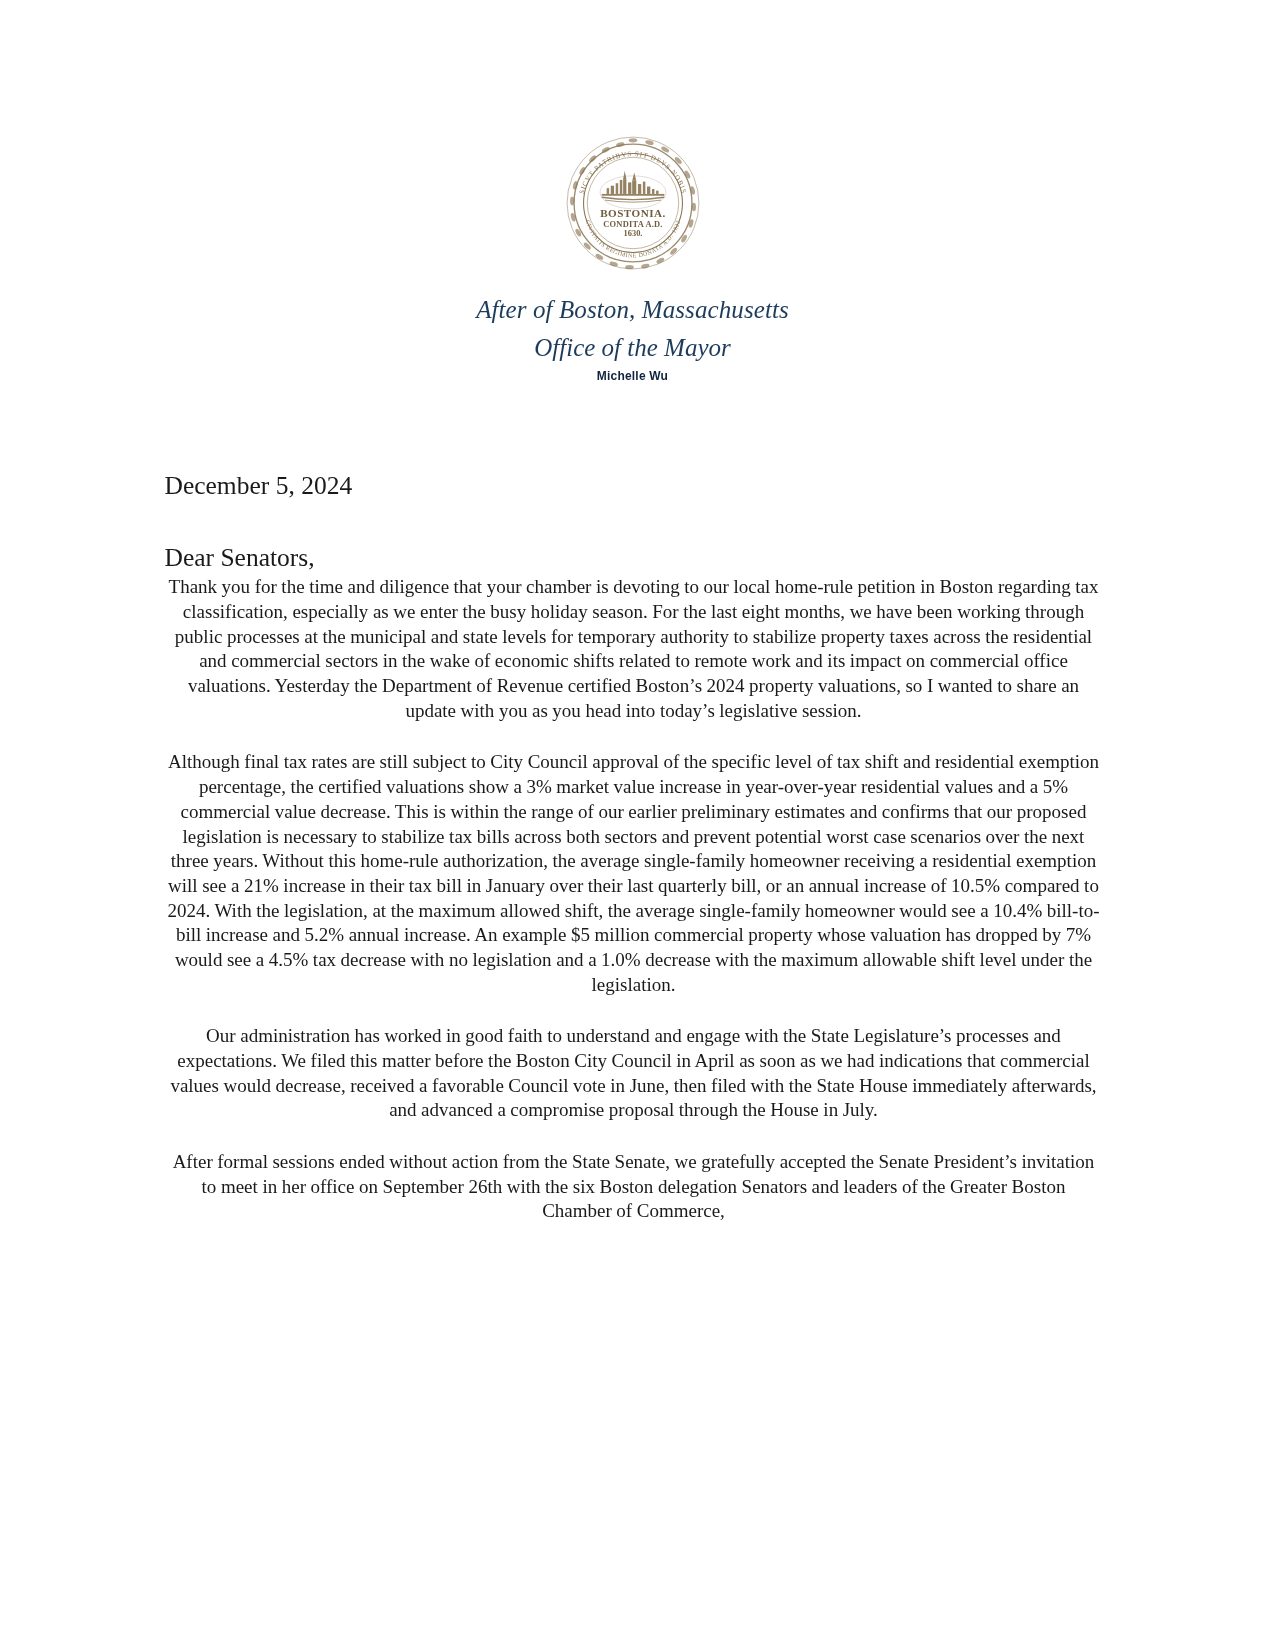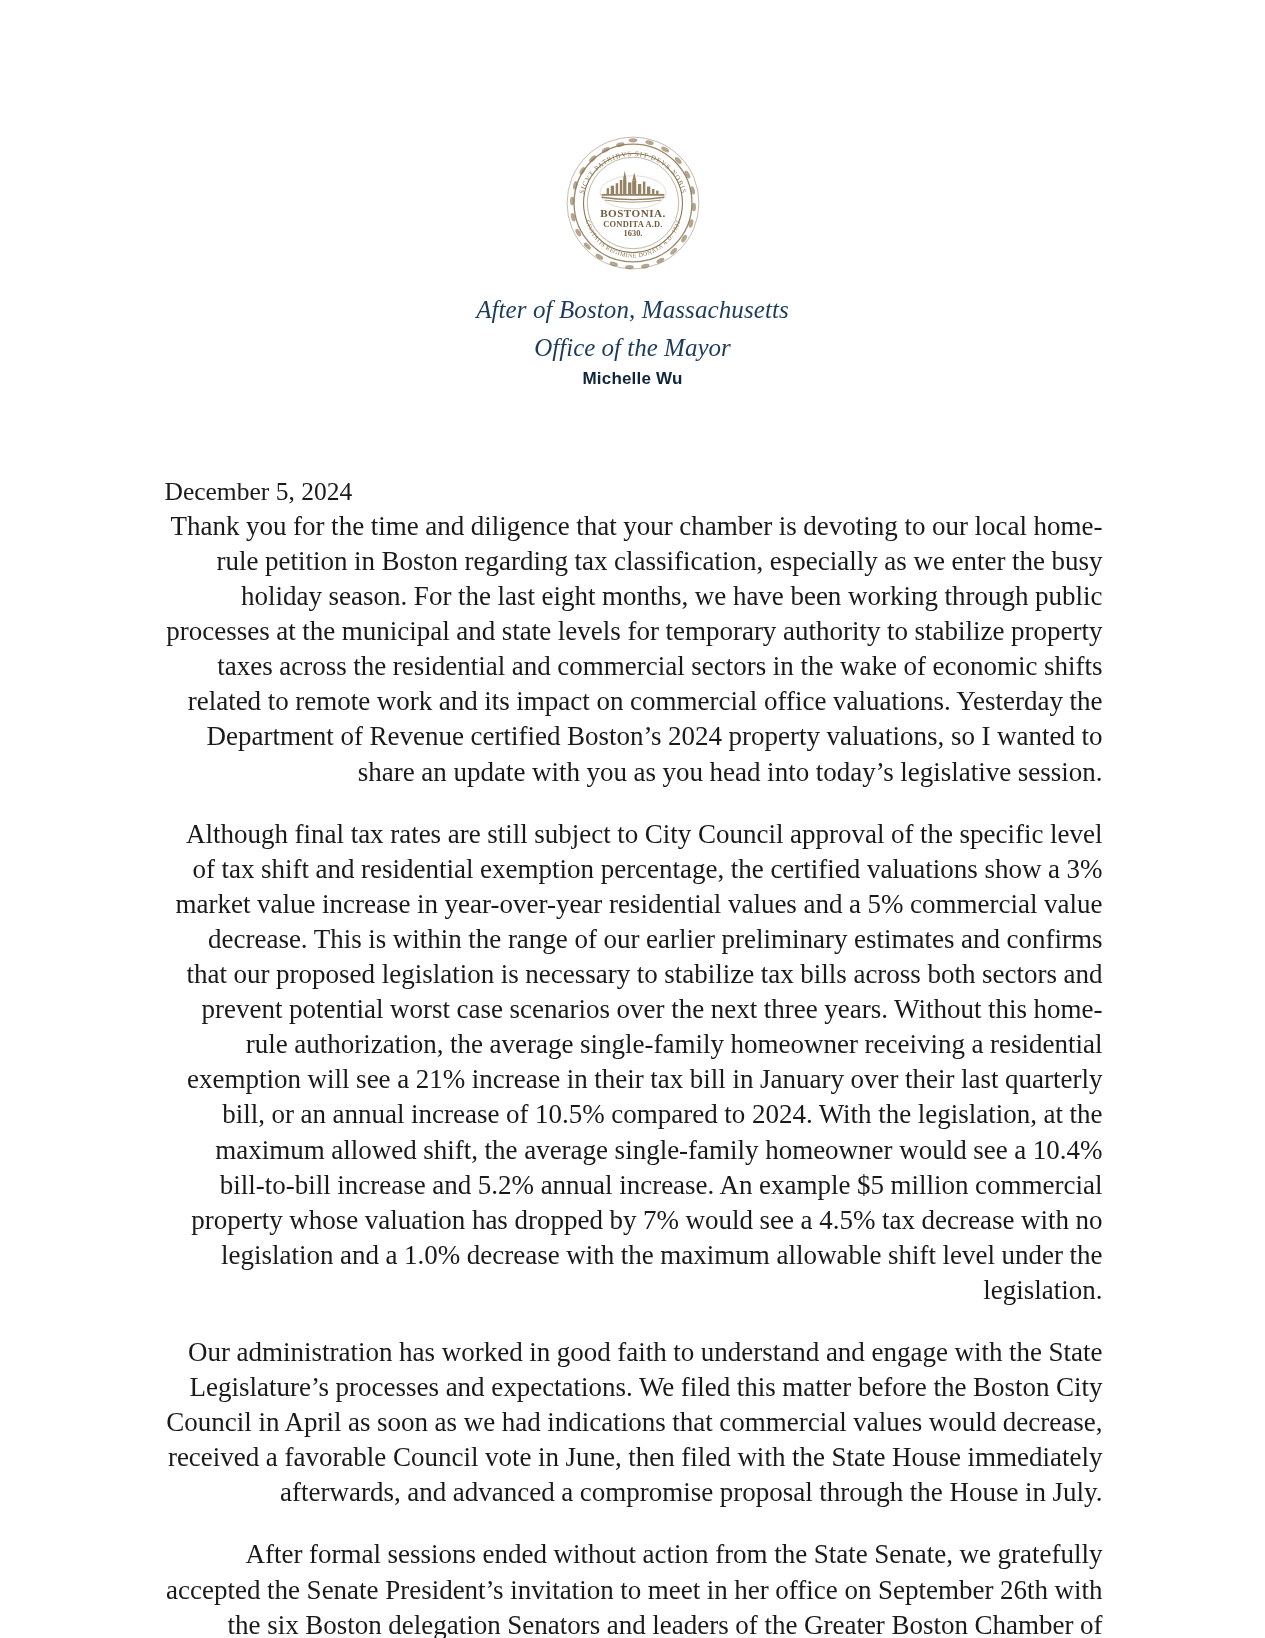--- a/index.html
+++ b/index.html
@@ -54,21 +54,21 @@
     font-family: "Liberation Serif", serif;
     font-style: italic;
     font-size: 25px;
     color: #1d3c5c;
     line-height: 1.25;
   }
   .lh-line3 {
     margin-top: 5px;
     font-family: "Liberation Sans", sans-serif;
     font-weight: bold;
-    font-size: 17px;
+    font-size: 12px;
     color: #10243d;
     letter-spacing: 0.2px;
   }
 
   
   .letter-body {
     margin: 0 auto;
     width: 940px;
     padding-left: 2px;
   }
@@ -81,23 +81,23 @@
   }
 
   .salutation {
     margin-top: 38px;
     font-size: 25.5px;
     line-height: 1.35;
   }
 
   .para {
     margin-top: 27px;
-    font-size: 27px;
+    font-size: 19px;
     line-height: 1.30;
-    text-align: right;
+    text-align: center;
     word-spacing: -0.2px;
   }
   .para:first-of-type { margin-top: 0; }
 </style>
 </head>
 <body>
 
 <div class="page">
 
   <div class="letterhead">
@@ -180,20 +180,21 @@
 
     <div class="lh-line1">After of Boston, Massachusetts</div>
     <div class="lh-line2">Office of the Mayor</div>
     <div class="lh-line3">Michelle Wu</div>
   </div>
 
   <div class="letter-body">
 
     <div class="date-line">December 5, 2024</div>
 
+    <div class="salutation">Dear Senators,</div>
 
     <p class="para">Thank you for the time and diligence that your chamber is devoting to our local home-rule petition in Boston regarding tax classification, especially as we enter the busy holiday season. For the last eight months, we have been working through public processes at the municipal and state levels for temporary authority to stabilize property taxes across the residential and commercial sectors in the wake of economic shifts related to remote work and its impact on commercial office valuations. Yesterday the Department of Revenue certified Boston’s 2024 property valuations, so I wanted to share an update with you as you head into today’s legislative session.</p>
     <p class="para">Although final tax rates are still subject to City Council approval of the specific level of tax shift and residential exemption percentage, the certified valuations show a 3% market value increase in year-over-year residential values and a 5% commercial value decrease. This is within the range of our earlier preliminary estimates and confirms that our proposed legislation is necessary to stabilize tax bills across both sectors and prevent potential worst case scenarios over the next three years. Without this home-rule authorization, the average single-family homeowner receiving a residential exemption will see a 21% increase in their tax bill in January over their last quarterly bill, or an annual increase of 10.5% compared to 2024. With the legislation, at the maximum allowed shift, the average single-family homeowner would see a 10.4% bill-to-bill increase and 5.2% annual increase. An example $5 million commercial property whose valuation has dropped by 7% would see a 4.5% tax decrease with no legislation and a 1.0% decrease with the maximum allowable shift level under the legislation.</p>
     <p class="para">Our administration has worked in good faith to understand and engage with the State Legislature’s processes and expectations. We filed this matter before the Boston City Council in April as soon as we had indications that commercial values would decrease, received a favorable Council vote in June, then filed with the State House immediately afterwards, and advanced a compromise proposal through the House in July.</p>
     <p class="para">After formal sessions ended without action from the State Senate, we gratefully accepted the Senate President’s invitation to meet in her office on September 26th with the six Boston delegation Senators and leaders of the Greater Boston Chamber of Commerce,</p>
 
   </div>
 </div>
 
 </body></html>

